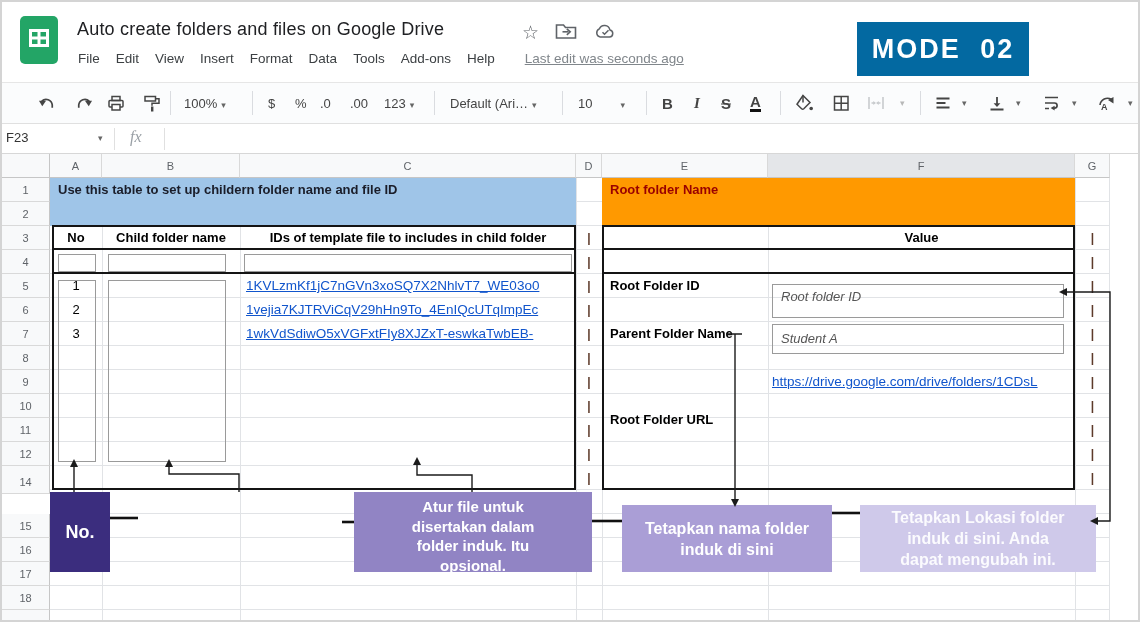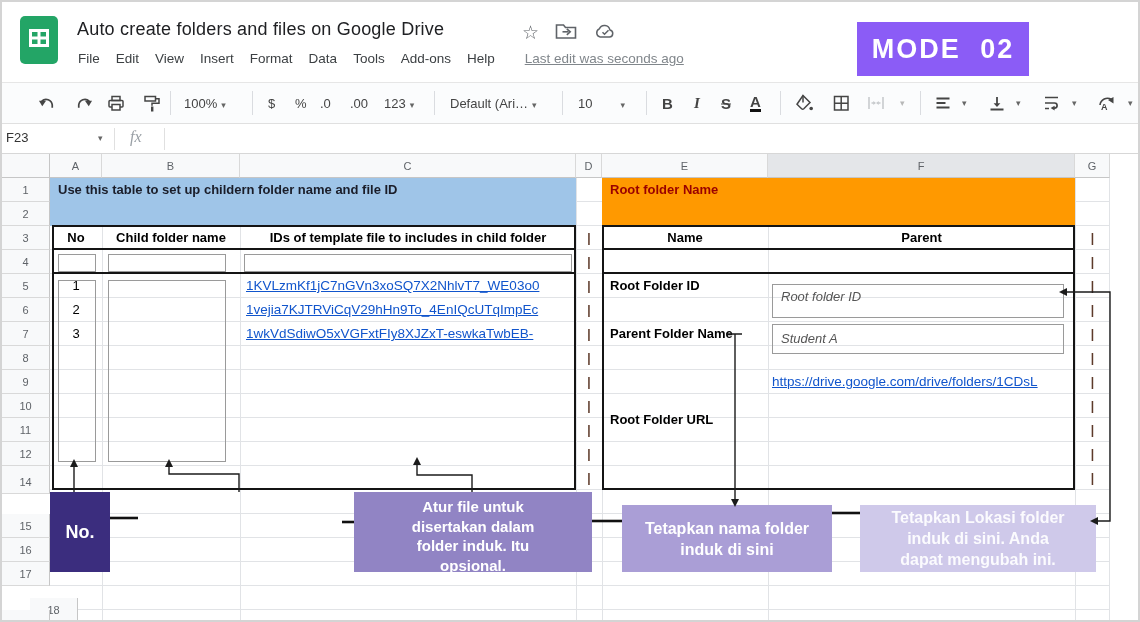--- a/index.html
+++ b/index.html
@@ -117,21 +117,21 @@
       <span>Edit</span>
       <span>View</span>
       <span>Insert</span>
       <span>Format</span>
       <span>Data</span>
       <span>Tools</span>
       <span>Add-ons</span>
       <span>Help</span>
       <span class="last-edit">Last edit was seconds ago</span>
     </div>
-    <div class="mode-badge" style="background: #8b5cf6;">
+    <div class="mode-badge" style="background: #0369a1;">
       <span>MODE 02</span>
     </div>
   </div>
 
   <div class="toolbar">
     <span class="ticon" style="left:36px">
       <svg width="19" height="16" viewBox="0 0 20 16">
           <path d="M4 6 a6.5 6.5 0 0 1 11 4 v3" fill="none" stroke="#454545" stroke-width="1.8"></path>
           <polygon points="1,5.5 8.5,5.5 4.5,11.5" fill="#454545"></polygon>
         </svg>
@@ -260,41 +260,40 @@
         <div class="rowhdr" style="top: 192px; height: 24px;">8</div>
         <div class="rowhdr" style="top: 216px; height: 24px;">9</div>
         <div class="rowhdr" style="top: 240px; height: 24px;">10</div>
         <div class="rowhdr" style="top: 264px; height: 24px;">11</div>
         <div class="rowhdr" style="top: 288px; height: 24px;">12</div>
         <div class="rowhdr" style="top: 312px; height: 24px;">13</div>
         <div class="rowhdr" style="top: 316px; height: 24px; text-align: center;">14</div>
         <div class="rowhdr" style="top: 360px; height: 24px;">15</div>
         <div class="rowhdr" style="top: 384px; height: 24px;">16</div>
         <div class="rowhdr" style="top: 408px; height: 24px;">17</div>
-        <div class="rowhdr" style="top: 444px; height: 24px; margin-left: 28px;">18</div>
+        <div class="rowhdr" style="top: 432px; height: 24px;">18</div>
         <div class="rowhdr" style="top: 456px; height: 14px;"></div>
       </div>
     <div id="vlines">
         <div class="vline" style="left: 100px;"></div>
         <div class="vline" style="left: 238px;"></div>
         <div class="vline" style="left: 574px;"></div>
         <div class="vline" style="left: 600px;"></div>
         <div class="vline" style="left: 766px;"></div>
         <div class="vline" style="left: 1073px;"></div>
         <div class="vline" style="left: 1107px;"></div>
       </div>
 
     <div class="banner" style="left: 48px; top: 24px; width: 526px; height: 48px; background: rgb(159, 197, 232); color: rgb(26, 29, 41);">Use this table to set up childern folder name and file ID</div>
     <div class="banner" style="left: 600px; top: 24px; width: 473px; height: 48px; background: rgb(255, 153, 0); color: rgb(153, 0, 0);">Root folder Name</div>
 
     <div class="h3cell" style="left:48px; top:72px; width:52px;">No</div>
     <div class="h3cell" style="left:100px; top:72px; width:138px;">Child folder name</div>
     <div class="h3cell" style="left:238px; top:72px; width:336px;">IDs of template file to includes in child folder</div>
-    <div class="h3cell" style="left:600px; top:72px; width:166px;">Name</div>
-    <div class="h3cell" style="left:766px; top:72px; width:307px;">Parent</div>
+    <div class="h3cell" style="left:766px; top:72px; width:307px;">Value</div>
 
     <div class="tblborder" style="left:50px; top:71px; width:524px; height:265px;"></div>
     <div class="tblborder" style="left:600px; top:71px; width:473px; height:265px;"></div>
     <div class="thline" style="left:50px; top:94px; width:524px;"></div>
     <div class="thline" style="left:50px; top:118px; width:524px;"></div>
     <div class="thline" style="left:600px; top:94px; width:473px;"></div>
     <div class="thline" style="left:600px; top:118px; width:473px;"></div>
 
     <div class="inbox" style="left:56px; top:100px; width:38px; height:18px;"></div>
     <div class="inbox" style="left:106px; top:100px; width:118px; height:18px;"></div>

